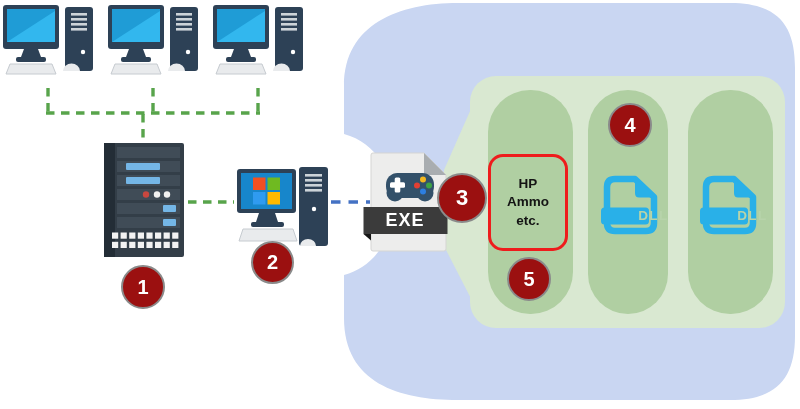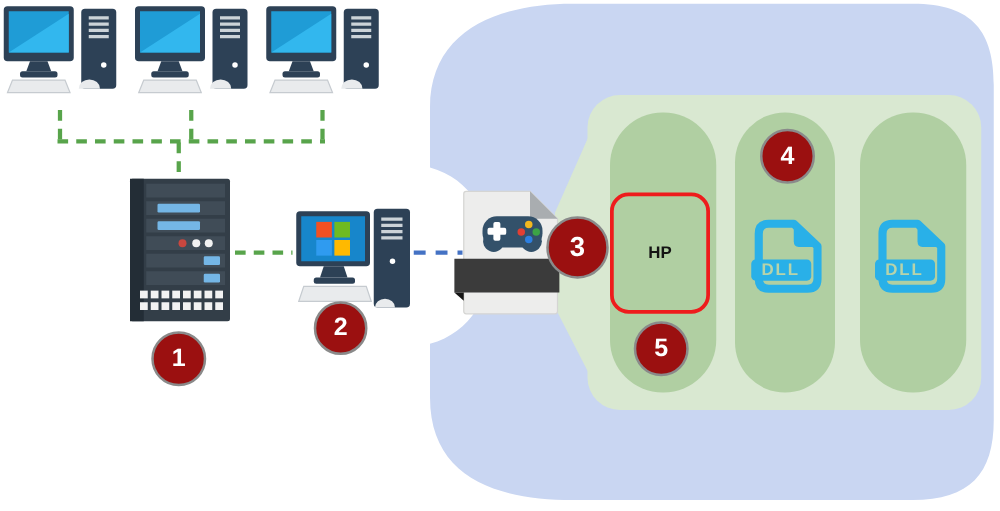--- a/index.html
+++ b/index.html
@@ -31,21 +31,21 @@
 
   .exe-label {
     position:absolute; left:363px; top:207px; width:84px; height:27px;
     color:#ffffff; font-weight:bold; font-size:18px; letter-spacing:1px;
     display:flex; align-items:center; justify-content:center;
   }
 
   .dll-label {
     position:absolute; width:47px; height:17px;
     color:#b7d3aa; font-weight:bold; font-size:13.5px; letter-spacing:1.5px;
-    display:flex; align-items:center; justify-content:center;
+    display:flex; align-items:center; justify-content:center;margin-left:29px;
   }
   #dll-label-1 { left:601px; top:207px; }
   #dll-label-2 { left:700px; top:207px; }
 </style>
 </head>
 <body>
 
 <div class="stage">
 
   <svg class="scene" width="800" height="409" viewBox="0 0 800 409">
@@ -175,26 +175,29 @@
       <path d="M 33 3 L 53 22.5 H 37 Q 33 22.5 33 18 Z" fill="#29b0e8"></path>
       <rect x="-1" y="32.5" width="48" height="17" rx="3.5" fill="#29b0e8"></rect>
     </g>
     <g transform="translate(701,175)">
       <path d="M 13 4 H 33 L 52 22 V 48 Q 52 56 44 56 H 13 Q 5 56 5 48 V 12 Q 5 4 13 4 Z" fill="none" stroke="#29b0e8" stroke-width="6.5" stroke-linejoin="round"></path>
       <path d="M 33 3 L 53 22.5 H 37 Q 33 22.5 33 18 Z" fill="#29b0e8"></path>
       <rect x="-1" y="32.5" width="48" height="17" rx="3.5" fill="#29b0e8"></rect>
     </g>
   </svg>
 
+  <div class="exe-label">EXE</div>
 
   <div class="dll-label" id="dll-label-1">DLL</div>
   <div class="dll-label" id="dll-label-2">DLL</div>
 
   <div class="state-box">
     <div>HP</div>
+    <div>Ammo</div>
+    <div>etc.</div>
   </div>
 
   <div class="badge" id="badge-1">1</div>
   <div class="badge" id="badge-2">2</div>
   <div class="badge" id="badge-3">3</div>
   <div class="badge" id="badge-4">4</div>
   <div class="badge" id="badge-5">5</div>
 
 </div>
 

